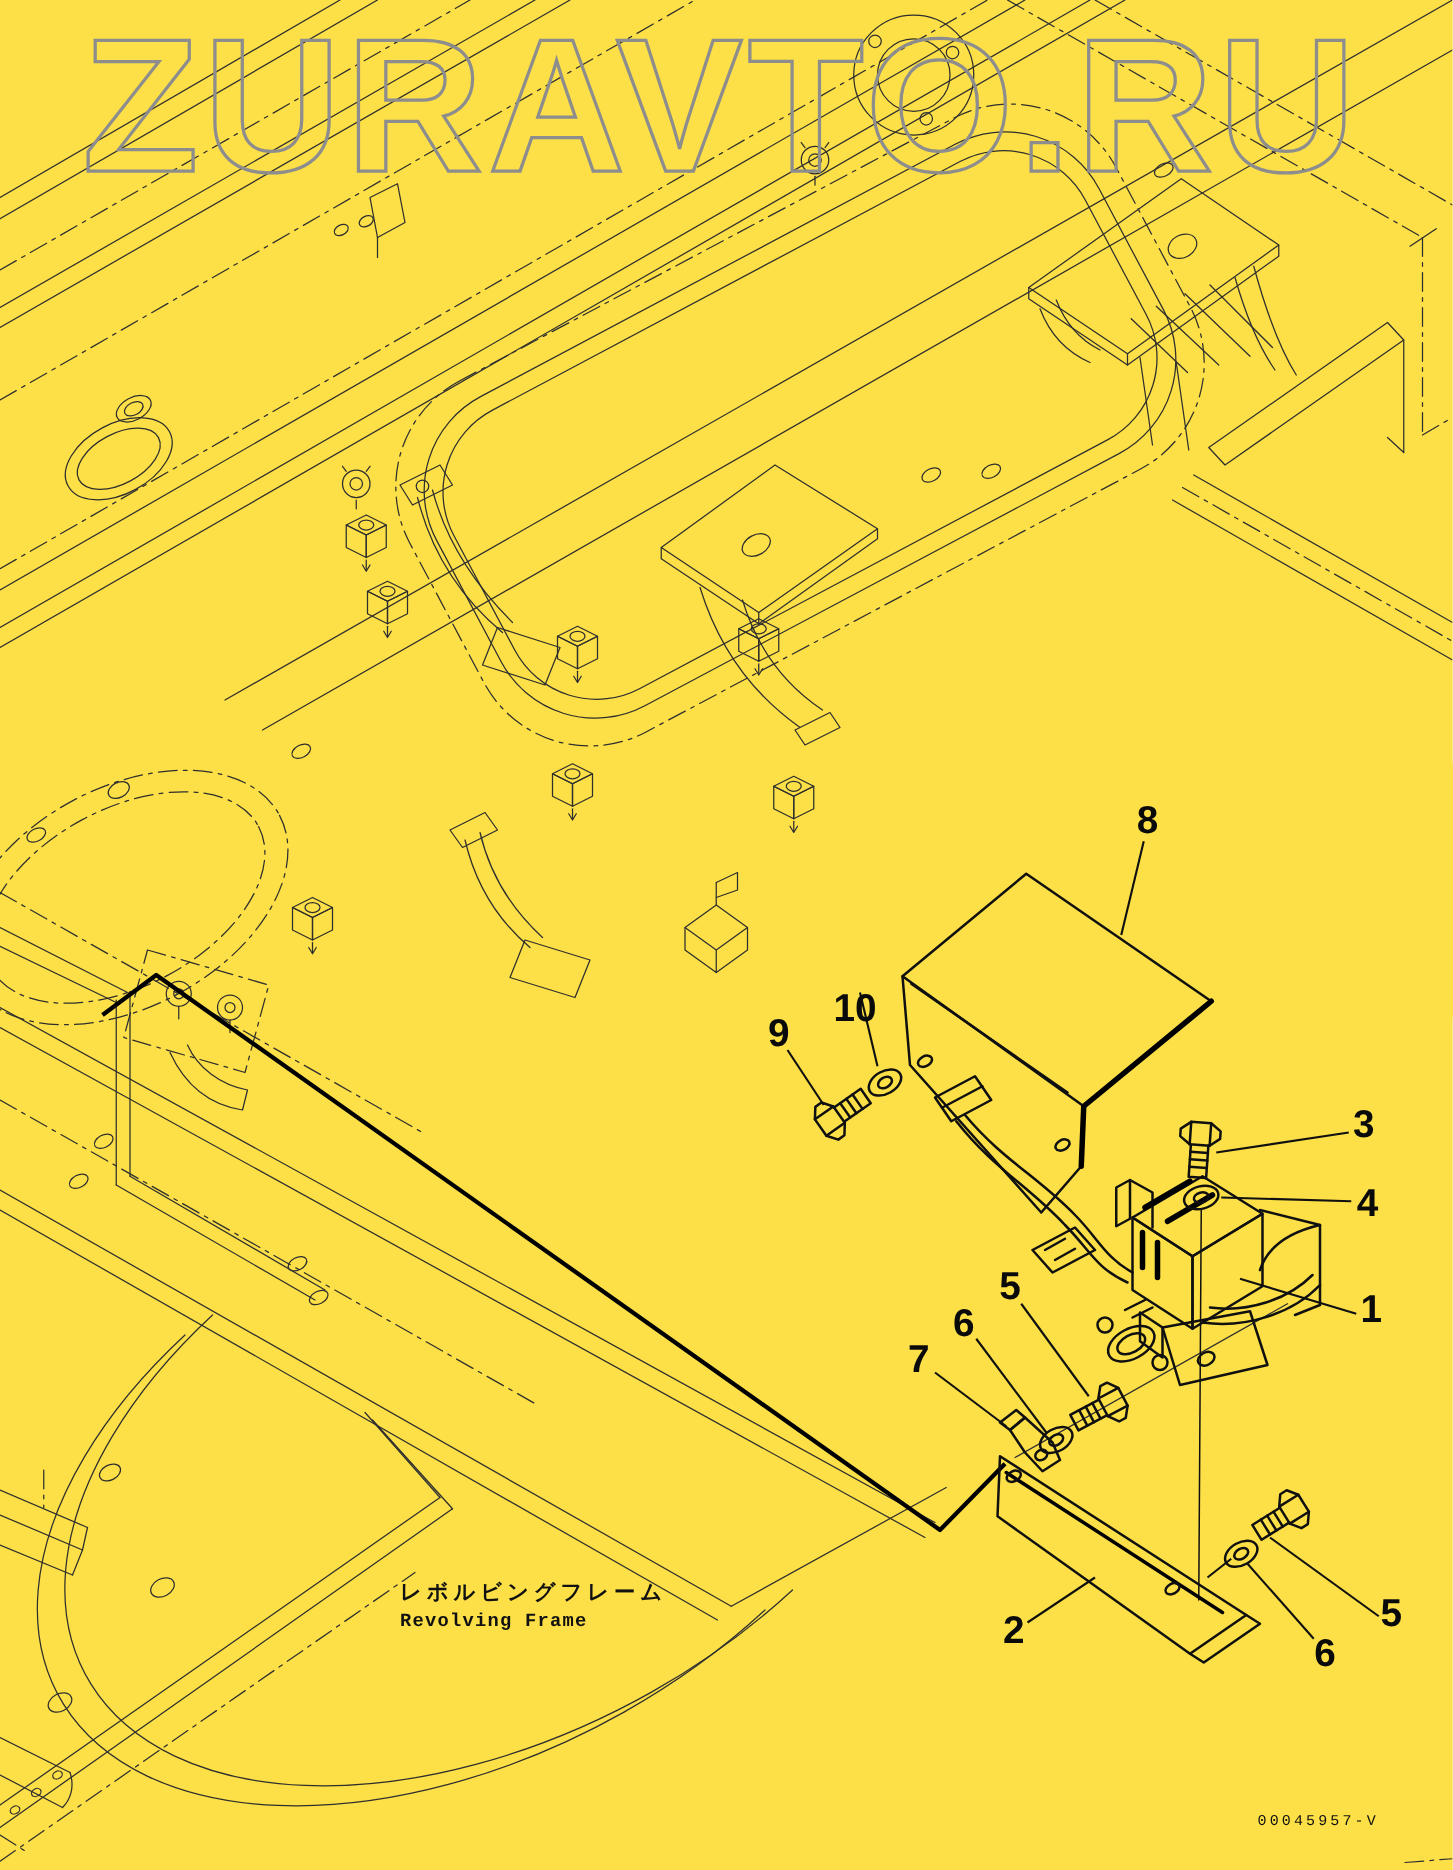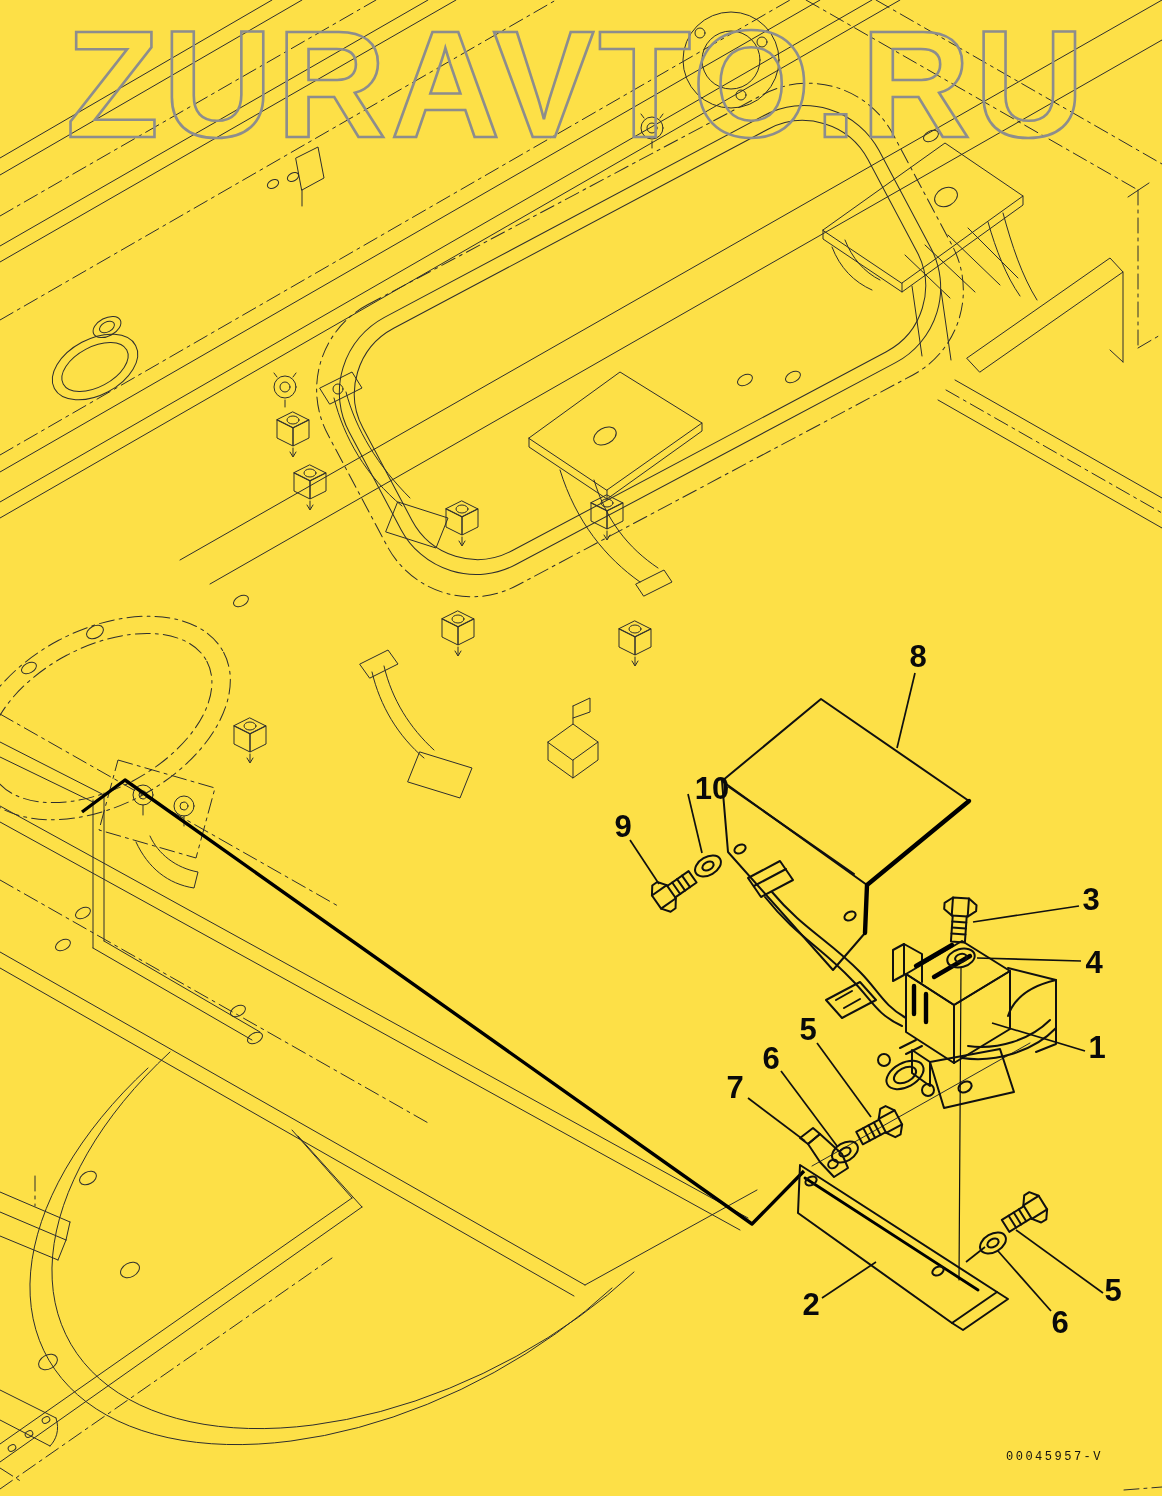--- a/index.html
+++ b/index.html
@@ -320,29 +320,33 @@
       <line x1="1051" y1="1311" x2="998" y2="1251"></line>
       <line x1="985" y1="1247" x2="966" y2="1262"></line>
     </g>
   </g>
 
   <text class="wm" x="66" y="137">ZURAVTO.RU</text>
 </svg>
 
 <div id="callout-layer">
       <div class="callout" style="left: 918px; top: 656px;">8</div>
-      <div class="callout" style="left: 684px; top: 788px; margin-left: 28px;">10</div>
+      <div class="callout" style="left: 684px; top: 806px;">10</div>
       <div class="callout" style="left: 623px; top: 826px;">9</div>
       <div class="callout" style="left: 1091px; top: 899px;">3</div>
       <div class="callout" style="left: 1094px; top: 962px;">4</div>
       <div class="callout" style="left: 1097px; top: 1047px;">1</div>
       <div class="callout" style="left: 808px; top: 1029px;">5</div>
       <div class="callout" style="left: 771px; top: 1058px;">6</div>
       <div class="callout" style="left: 735px; top: 1087px;">7</div>
       <div class="callout" style="left: 811px; top: 1304px;">2</div>
       <div class="callout" style="left: 1113px; top: 1290px;">5</div>
       <div class="callout" style="left: 1060px; top: 1322px;">6</div>
     </div>
 
+<div id="caption">
+  <div class="jp">レボルビングフレーム</div>
+  <div class="en">Revolving Frame</div>
+</div>
 
 <div id="doccode">00045957-V</div>
 
 </div>
 
 </body></html>

